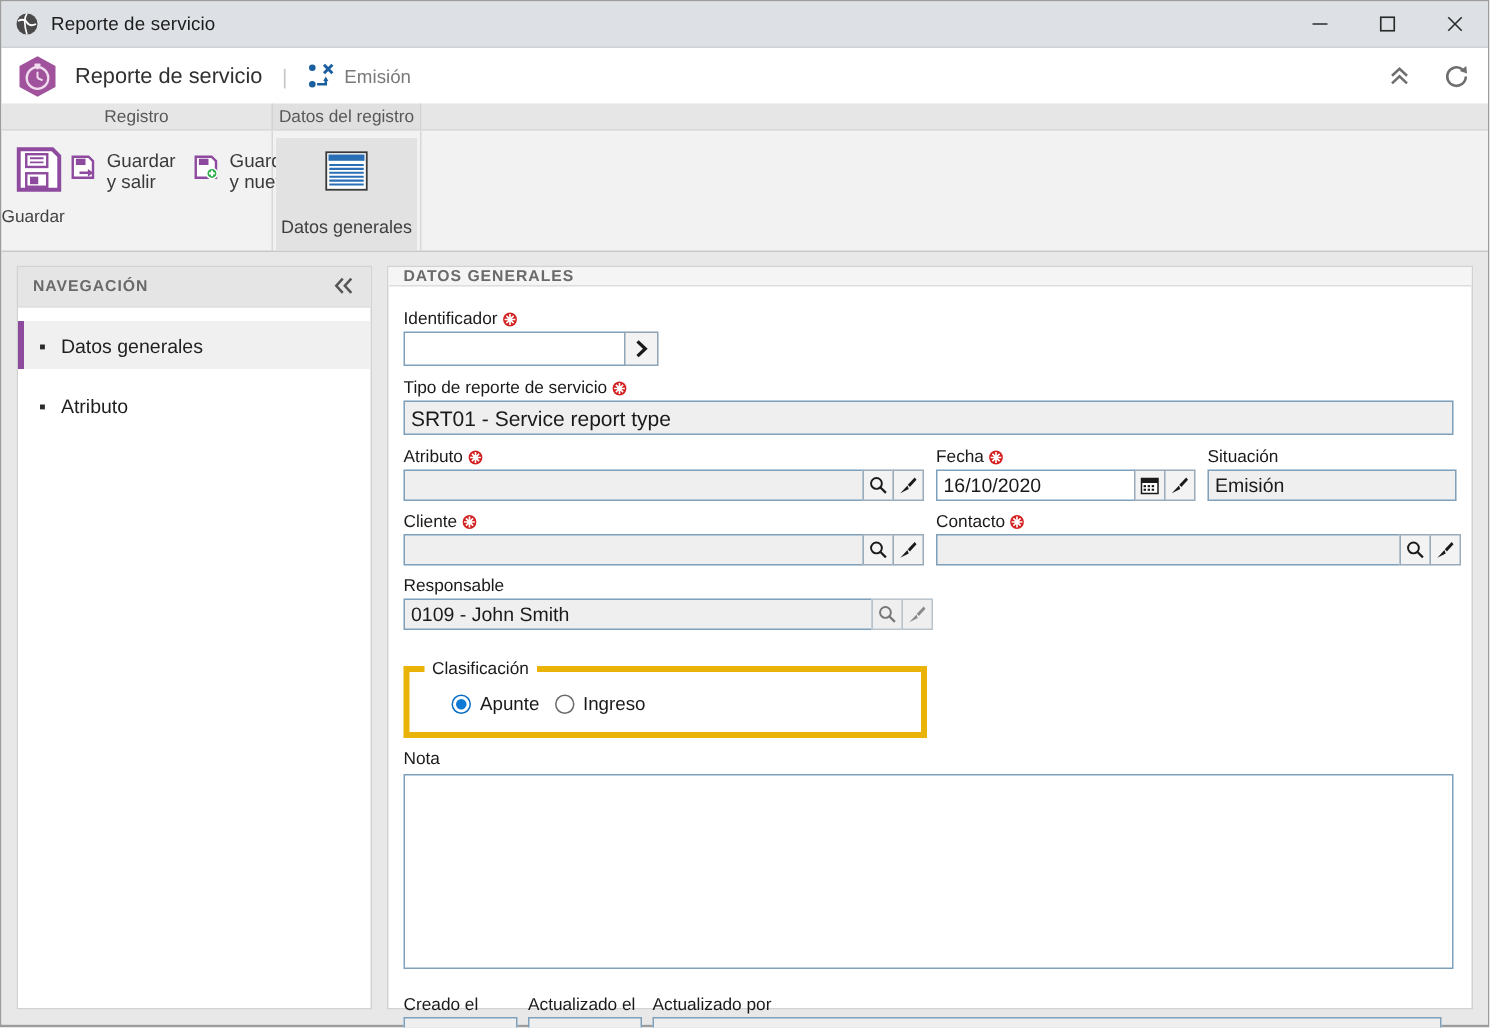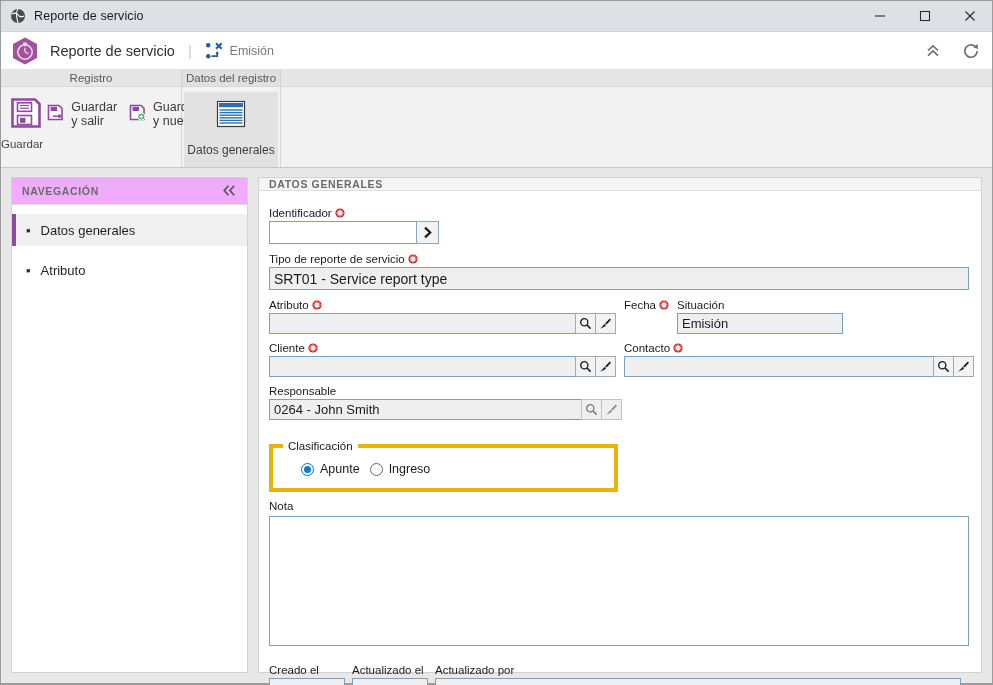--- a/index.html
+++ b/index.html
@@ -114,21 +114,21 @@
   }
 
   
   .navpanel {
     width: 237px; flex: 0 0 auto;
     background: #ffffff;
     border: 1px solid #d2d2d2;
     display: flex; flex-direction: column;
   }
   .nav-head {
-    height: 27px; background: #f0abfc;
+    height: 27px; background: #e5e5e5;
     border-bottom: 1px solid #dedede;
     display: flex; align-items: center; padding: 0 10px;
   }
   .nav-head .t { font-size: 10.5px; letter-spacing: .65px; color: #6a6a6a; font-weight: bold; flex:1 1 auto;}
   .nav-collapse { color: #555; font-size: 14px; line-height: 1; }
   .nav-list { padding-top: 9px; }
   .nav-item {
     height: 32px; display: flex; align-items: center;
     padding-left: 14px; position: relative;
     font-size: 13px; color: #1f1f1f;
@@ -451,20 +451,43 @@
             <div class="flabel">
               <span>Fecha</span>
               <span class="req">
                 <svg width="10" height="10" viewBox="0 0 10 10">
                     <circle cx="5" cy="5" r="4.6" fill="#d32020"></circle>
                     <path d="M5 1.4 V8.6 M1.4 5 H8.6 M2.6 2.6 L7.4 7.4 M7.4 2.6 L2.6 7.4" stroke="#ffffff" stroke-width="1.1"></path>
                     <circle cx="5" cy="5" r="1.4" fill="#ffffff"></circle>
                   </svg>
               </span>
             </div>
+            <div class="row">
+              <div class="inp" style="width:133px;">16/10/2020</div>
+              <div class="btnsq">
+                <svg width="13" height="13" viewBox="0 0 13 13">
+                  <rect x="1" y="2" width="11" height="10" fill="#ffffff" stroke="#1a1a1a" stroke-width="1"></rect>
+                  <rect x="1" y="2" width="11" height="3" fill="#1a1a1a"></rect>
+                  <g fill="#1a1a1a">
+                      <rect x="2.4" y="6.4" width="1.6" height="1.4"></rect>
+                      <rect x="5.1" y="6.4" width="1.6" height="1.4"></rect>
+                      <rect x="7.8" y="6.4" width="1.6" height="1.4"></rect>
+                      <rect x="2.4" y="8.8" width="1.6" height="1.4"></rect>
+                      <rect x="5.1" y="8.8" width="1.6" height="1.4"></rect>
+                      <rect x="7.8" y="8.8" width="1.6" height="1.4"></rect>
+                    </g>
+                </svg>
+              </div>
+              <div class="btnsq">
+                <svg width="13" height="13" viewBox="0 0 13 13">
+                    <path d="M10.8 1.4 L6.2 6.2 L7.6 7.6 L12 2.8 Z" fill="#1a1a1a"></path>
+                    <path d="M6.0 6.6 L1.2 11.8 L6.8 9.0 Z" fill="#1a1a1a"></path>
+                  </svg>
+              </div>
+            </div>
           </div>
 
           <div class="fld">
             <div class="flabel">
               <span>Situación</span>
             </div>
             <div class="inp readonly" style="width:166px;">Emisión</div>
           </div>
         </div>
 
@@ -524,21 +547,21 @@
               </div>
             </div>
           </div>
         </div>
 
         <div class="fld" style="margin-top:8px;">
           <div class="flabel">
             <span>Responsable</span>
           </div>
           <div class="row">
-            <div class="inp readonly" style="width:313px;">0264 - John Smith</div>
+            <div class="inp readonly" style="width:313px;">0109 - John Smith</div>
             <div class="btnsq" style="background:#efefef;border-color:#b9c4cd;">
               <svg width="13" height="13" viewBox="0 0 13 13">
                   <circle cx="5.3" cy="5.3" r="3.6" fill="none" stroke="#767676" stroke-width="1.3"></circle>
                   <line x1="8" y1="8" x2="11.6" y2="11.6" stroke="#767676" stroke-width="1.5"></line>
                 </svg>
             </div>
             <div class="btnsq" style="background:#efefef;border-color:#b9c4cd;">
               <svg width="13" height="13" viewBox="0 0 13 13">
                   <path d="M10.8 1.4 L6.2 6.2 L7.6 7.6 L12 2.8 Z" fill="#8a8a8a"></path>
                   <path d="M6.0 6.6 L1.2 11.8 L6.8 9.0 Z" fill="#8a8a8a"></path>

